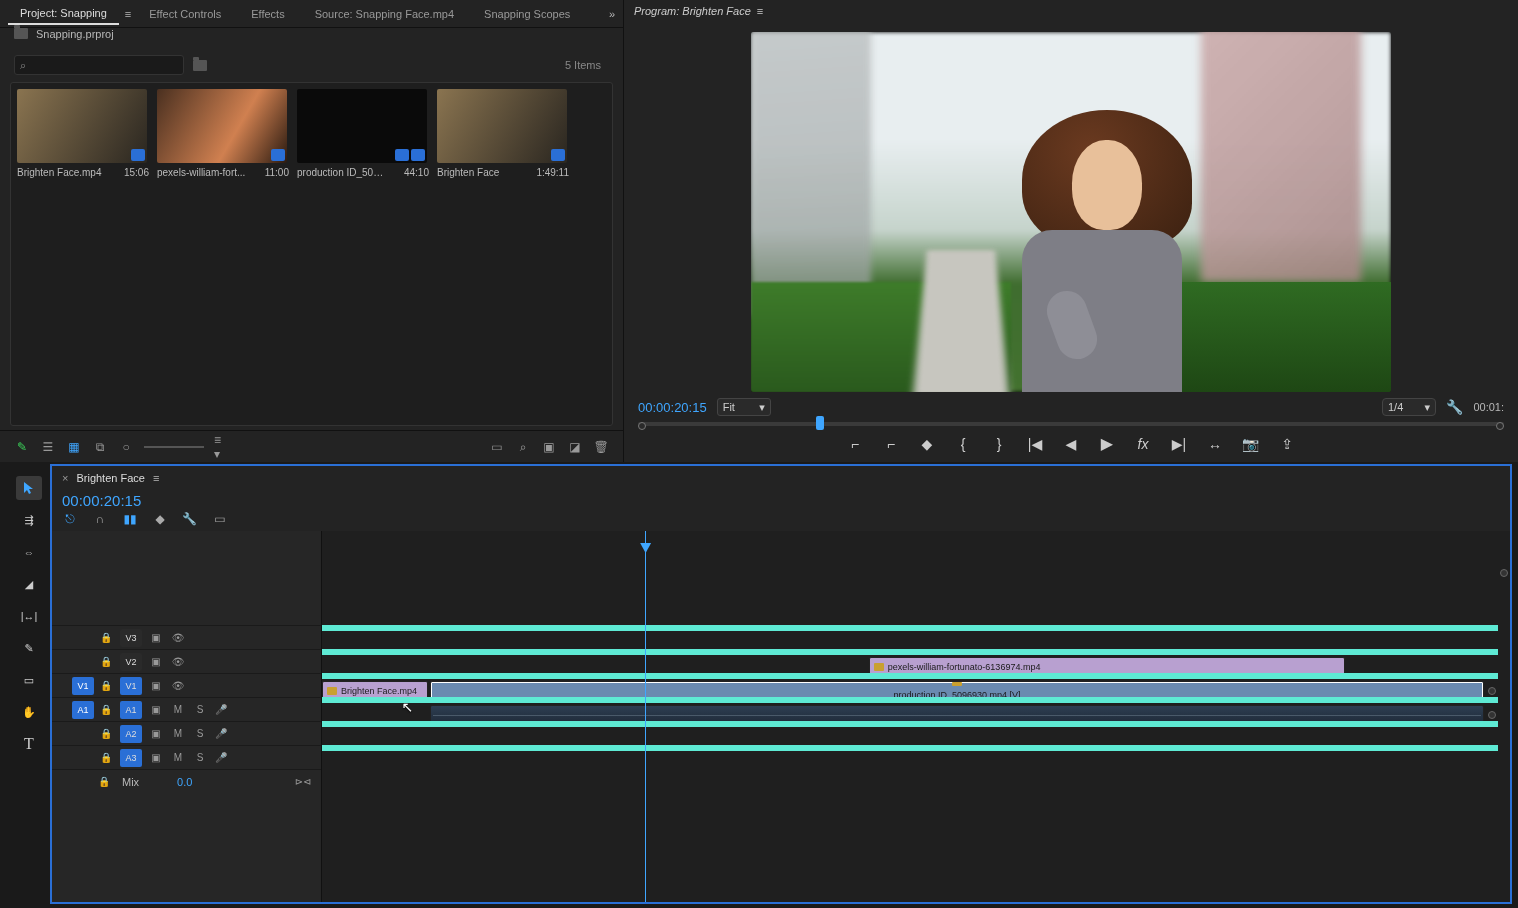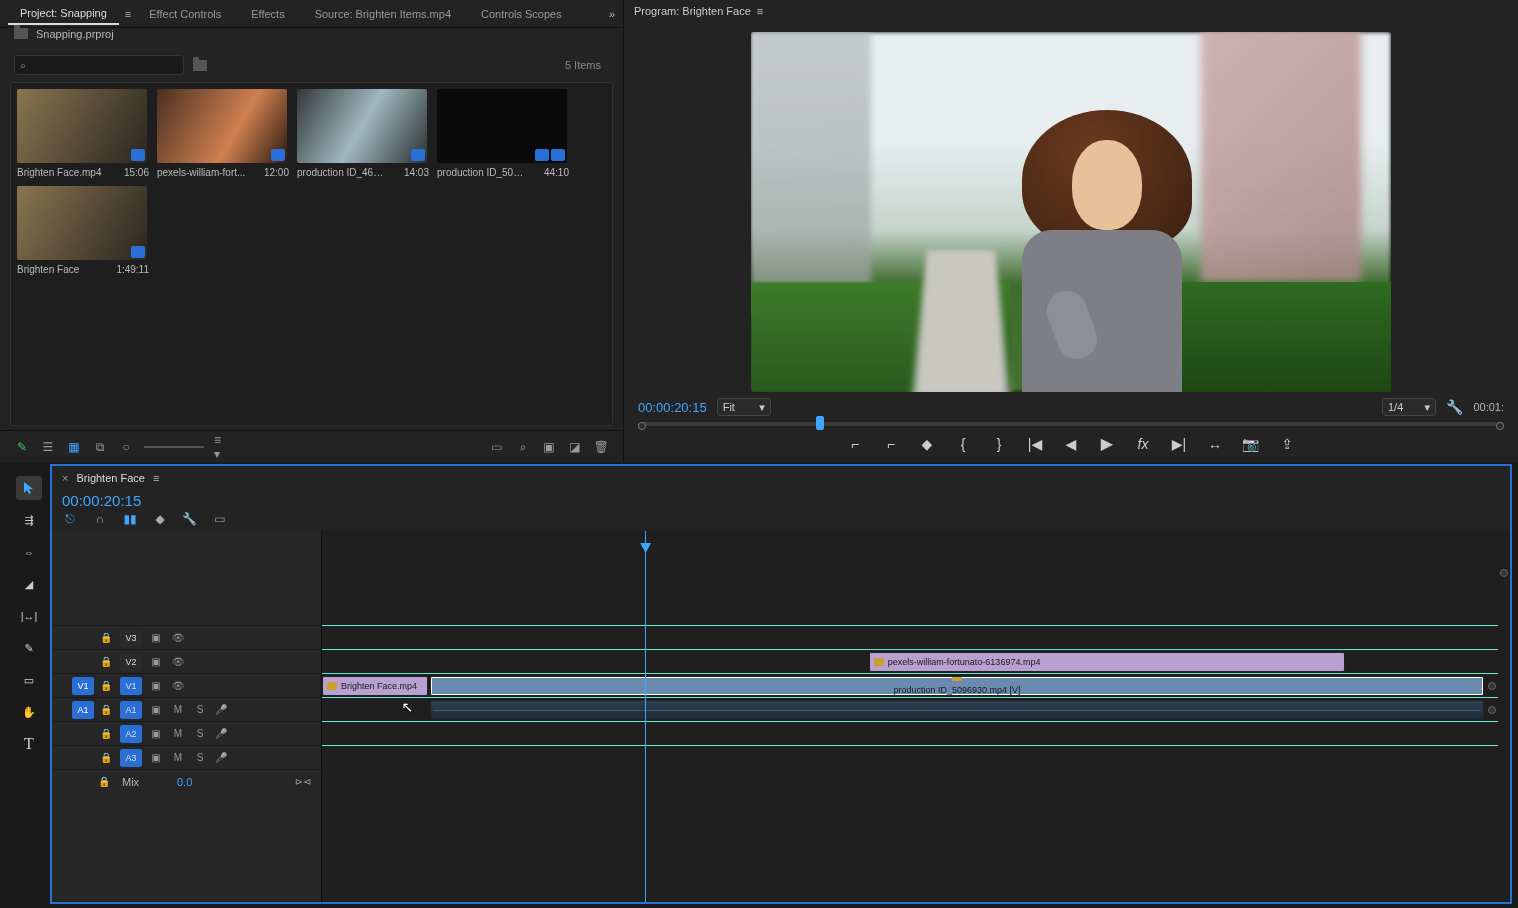--- a/index.html
+++ b/index.html
@@ -23,21 +23,21 @@
 .bin-item { width: 132px; display: flex; flex-direction: column; }
 .bin-thumb { width: 130px; height: 74px; background: linear-gradient(135deg,#4a4a3a,#2a2a2a); border-radius: 2px; position: relative; }
 .fx-badge { position:absolute; right:2px; bottom:2px; width:14px; height:12px; background:#2a6fd6; border-radius:2px; }
 .bin-meta { display: flex; justify-content: space-between; margin-top: 4px; font-size: 10px; color: #bbb; overflow:hidden; }
 .bin-name { white-space: nowrap; overflow: hidden; text-overflow: ellipsis; max-width: 90px; }
 .project-footer { height: 32px; display: flex; align-items: center; padding: 0 14px; gap: 10px; border-top: 1px solid #111; }
 .footer-icon { width: 16px; height: 16px; display: flex; align-items: center; justify-content: center; color: #999; font-size: 12px; cursor: pointer; }
 .pencil { color: #3bd65a; }
 .slider { width: 60px; height: 2px; background: #555; }
 .right-icons { margin-left:auto; display:flex; gap:10px; }
-.program-header { height: 28px; display:flex; align-items:center; padding:0 10px; color:#ccc; gap:6px; }
+.program-header { height: 28px; display:flex; align-items:center; padding:0 10px; color:#ccc; gap:6px;font-style:italic; }
 .monitor-wrap { flex:1; display:flex; align-items:flex-start; justify-content:center; padding: 10px 10px 0 10px; }
 .monitor { width: 640px; height: 360px; background: #000; position:relative; overflow:hidden; border-radius:2px;}
 .sky { position:absolute; inset:0; background: linear-gradient(#e8eef0 30%, #c6d4cc 55%, #3f6d2f 70%, #43722f 100%); filter:blur(2px); }
 .building-l { position:absolute; left:0; top:-20px; width:120px; height:300px; background: linear-gradient(#b8bcbc,#9aa0a0); transform: skewY(-4deg); filter: blur(3px); opacity:.7;}
 .building-r { position:absolute; right:30px; top:-30px; width:160px; height:280px; background: linear-gradient(135deg,#caa,#a88); filter: blur(4px); opacity:.85;}
 .path { position:absolute; left:170px; bottom:0; width:80px; height:160px; background: #c7c6bf; transform: perspective(200px) rotateX(25deg); filter:blur(3px);}
 .grass-l { position:absolute; left:0; bottom:0; width:260px; height:110px; background: linear-gradient(#3e7c2a,#2a5a1d); filter:blur(1px);}
 .grass-r { position:absolute; right:0; bottom:0; width:260px; height:110px; background: linear-gradient(#2f6b22,#1e4714);}
 .person { position:absolute; left:54%; bottom:-8px; transform:translateX(-50%); width:230px; height:320px; }
 .hair { position:absolute; top:30px; left:40px; width:170px; height:140px; background: radial-gradient(ellipse at 40% 30%, #6b3a20, #3a2010); border-radius: 60% 60% 40% 50%; }
@@ -80,21 +80,21 @@
 .track-label.sel { background:#2a6fd6;}
 .track-btn { width:16px; height:16px; color:#999; font-size:10px; display:flex; align-items:center; justify-content:center; cursor:pointer;}
 .mix-row { height:24px; display:flex; align-items:center; gap:10px; padding-left:46px; border-top:1px solid #1a1a1a;}
 .mix-val { color:#3fa6ff; margin-left:28px;}
 .tracks-area { flex:1; position:relative; overflow:hidden;}
 .ruler { height:26px; position:relative; border-bottom:1px solid #555;}
 .ruler-label { position:absolute; top:4px; font-size:10px; color:#999; transform:translateX(-50%);}
 .workarea { position:absolute; left:0; right:12px; top:23px; height:3px; background:#c8c84b;}
 .playhead { position:absolute; top:0; bottom:0; width:1px; background:#3fa6ff; left:27.2%; z-index:10;}
 .playhead::before { content:''; position:absolute; top:12px; left:-5px; width:11px; height:10px; background:#3fa6ff; clip-path: polygon(0 0,100% 0,50% 100%);}
-.track-lane { position:absolute; left:0; right:12px; border-top:1px solid #5eead4;}
+.track-lane { position:absolute; left:0; right:12px; border-top:6px solid #5eead4;}
 .lane-v3 { top:94px; height:24px;}
 .lane-v2 { top:118px; height:24px;}
 .lane-v1 { top:142px; height:24px;}
 .lane-a1 { top:166px; height:24px;}
 .lane-a2 { top:190px; height:24px;}
 .lane-a3 { top:214px; height:24px;}
 .clip { position:absolute; top:2px; height:20px; border-radius:2px; border:1px solid #222; display:flex; align-items:center; padding:0 4px; gap:4px; font-size:9px; color:#1a1a1a; overflow:hidden; cursor:pointer;}
 .clip-purple { background:#b8a0d0;}
 .clip-blue { background:#6a8ab0;}
 .clip-blue.sel { box-shadow: inset 0 0 0 1px #fff; flex-direction: column;}
@@ -110,22 +110,22 @@
 <body>
 
 <div class="top-panels">
 
   <div class="project-panel">
     <div class="tabs-row">
       <span class="tab active">Project: Snapping</span>
       <span>≡</span>
       <span class="tab">Effect Controls</span>
       <span class="tab">Effects</span>
-      <span class="tab">Source: Brighten Items.mp4</span>
-      <span class="tab">Controls Scopes</span>
+      <span class="tab">Source: Snapping Face.mp4</span>
+      <span class="tab">Snapping Scopes</span>
       <span style="margin-left:auto">»</span>
     </div>
     <div class="panel-subtitle">
       <div class="folder-icon"></div>
       <span>Snapping.prproj</span>
     </div>
     <div class="search-row">
       <div class="search-wrap">
         <span class="mag">⌕</span>
         <input class="search-input" placeholder="" style="">
@@ -144,30 +144,21 @@
             <span class="bin-name">Brighten Face.mp4</span>
             <span>15:06</span>
           </div>
       </div>
       <div class="bin-item">
         <div class="bin-thumb" style="background:linear-gradient(120deg,#4a3020,#d08050 60%,#2a1a10)">
             <div class="fx-badge"></div>
           </div>
         <div class="bin-meta">
             <span class="bin-name">pexels-william-fort...</span>
-            <span>12:00</span>
-          </div>
-      </div>
-      <div class="bin-item">
-        <div class="bin-thumb" style="background:linear-gradient(120deg,#30383a,#a0b8c0 50%,#2a3032)">
-            <div class="fx-badge"></div>
-          </div>
-        <div class="bin-meta">
-            <span class="bin-name">production ID_461...</span>
-            <span>14:03</span>
+            <span>11:00</span>
           </div>
       </div>
       <div class="bin-item">
         <div class="bin-thumb" style="background:#0a0a0a">
             <div class="fx-badge" style="background:#2a6fd6;box-shadow:-16px 0 #2a6fd6"></div>
           </div>
         <div class="bin-meta">
             <span class="bin-name">production ID_509...</span>
             <span>44:10</span>
           </div>

